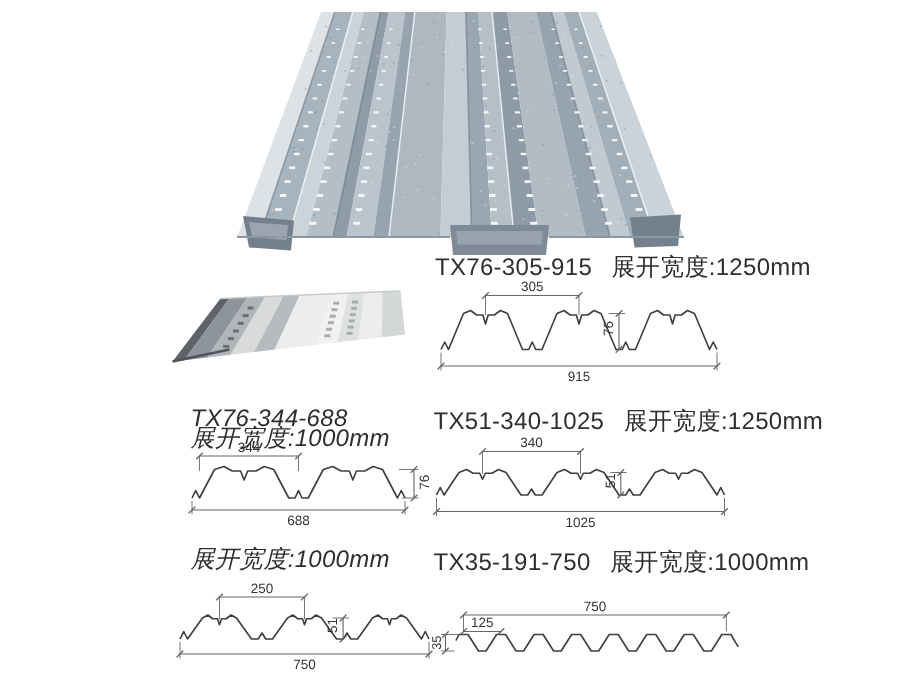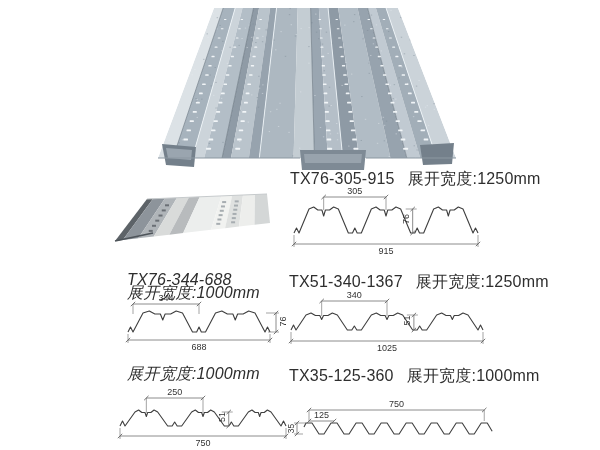--- a/index.html
+++ b/index.html
@@ -359,27 +359,27 @@
   </svg>
 
 <div class="dtitle" style="left:290px;top:172px">
   <span class="tcode">TX76-305-915</span><span class="tunfold">展开宽度:1250mm</span>
 </div>
 <div class="dtitle stacked" style="left:127px;top:273px">
   <span class="tcode">TX76-344-688</span>
     <span class="tunfold">展开宽度:1000mm</span>
 </div>
 <div class="dtitle" style="left:289px;top:275px">
-  <span class="tcode">TX51-340-1367</span><span class="tunfold">展开宽度:1250mm</span>
+  <span class="tcode">TX51-340-1025</span><span class="tunfold">展开宽度:1250mm</span>
 </div>
 <div class="dtitle stacked" style="left:127px;top:367px">
     <span class="tunfold">展开宽度:1000mm</span>
 </div>
 <div class="dtitle" style="left:289px;top:369px">
-  <span class="tcode">TX35-125-360</span><span class="tunfold">展开宽度:1000mm</span>
+  <span class="tcode">TX35-191-750</span><span class="tunfold">展开宽度:1000mm</span>
 </div>
 
 <svg id="dsvg0" class="profile" style="left:288px;top:189px" width="196" height="66">
     <g>
       <path d="M 6 44 l 2.5 -5 l 2.5 5 L 21 20 L 25.693333333333335 18 L 29.799999999999997 21 L 33.906666666666666 21 L 35.666666666666664 27 L 37.42666666666666 21 L 41.53333333333333 21 L 45.64 18 L 50.33333333333333 20 L 60.33333333333333 44 L 64.49333333333333 44 L 66.83333333333333 39 L 69.17333333333333 44 L 73.33333333333333 44 L 83.33333333333333 20 L 88.02666666666666 18 L 92.13333333333333 21 L 96.24 21 L 98 27 L 99.75999999999999 21 L 103.86666666666666 21 L 107.97333333333333 18 L 112.66666666666666 20 L 122.66666666666666 44 L 126.82666666666665 44 L 129.16666666666666 39 L 131.50666666666666 44 L 135.66666666666666 44 L 145.66666666666666 20 L 150.35999999999999 18 L 154.46666666666667 21 L 158.57333333333332 21 L 160.33333333333331 27 L 162.09333333333333 21 L 166.2 21 L 170.30666666666664 18 L 175 20 L 185 44 l 2.5 -5 l 2.5 5" fill="none" stroke="#3f3f3f" stroke-width="1.1" stroke-linejoin="round"></path>
       <line x1="35.666666666666664" y1="8" x2="98" y2="8" stroke="#666666" stroke-width="0.75"></line>
       <line x1="35.666666666666664" y1="8" x2="35.666666666666664" y2="21" stroke="#666666" stroke-width="0.6"></line>
       <line x1="98" y1="8" x2="98" y2="21" stroke="#666666" stroke-width="0.6"></line>
       <line x1="33.46666666666666" y1="10.2" x2="37.86666666666667" y2="5.8" stroke="#666666" stroke-width="0.9"></line>
       <line x1="95.8" y1="10.2" x2="100.2" y2="5.8" stroke="#666666" stroke-width="0.9"></line>

